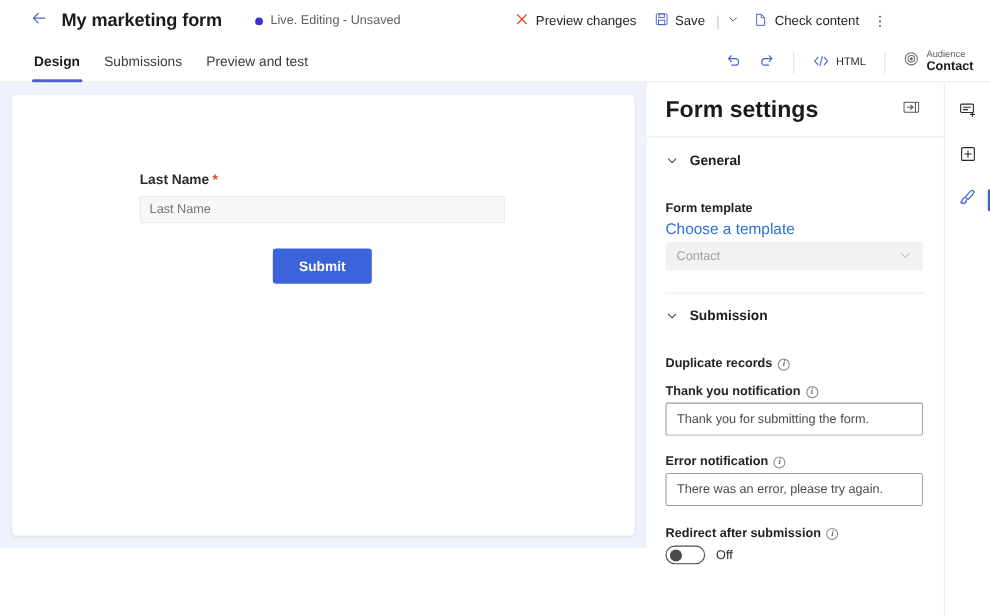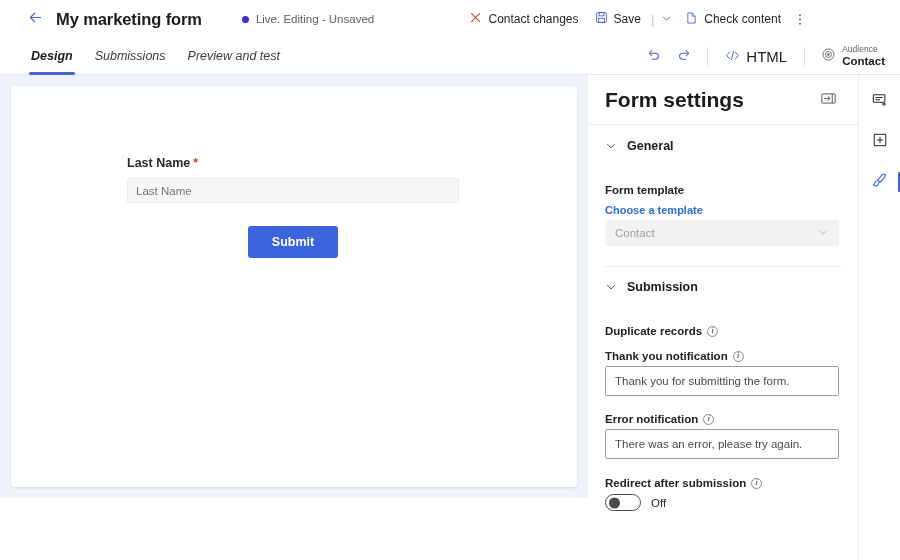--- a/index.html
+++ b/index.html
@@ -19,21 +19,21 @@
   .back-btn {
     width: 30px; height: 30px; margin-left: 20px;
     display: flex; align-items: center; justify-content: center;
     color: #4a63c8; cursor: pointer; border-radius: 3px;
   }
   .doc-title {
     font-size: 16.5px; font-weight: bold; color: #1b1b1b;
     margin-left: 6px; letter-spacing: -.1px;
   }
   .status-wrap {
-    display: flex; align-items: center; margin-left: 40px; gap: 7px;
+    display: flex; align-items: center; margin-left: 30px; gap: 7px;
   }
   .status-dot {
     width: 7px; height: 7px; border-radius: 50%; background: #3b2fd0;
   }
   .status-text { font-size: 11.5px; color: #5e5e5e; }
 
   .topbar-right {
     position: absolute; right: 6px; top: 0; height: 38px;
     display: flex; align-items: center; gap: 2px;
   }
@@ -52,42 +52,42 @@
     color: #777; font-size: 14px; line-height: 10px;
     display: flex; align-items: center; justify-content: center;
   }
 
   
   .tabbar {
     position: absolute; left: 0; top: 38px; width: 900px; height: 37px;
     background: #ffffff; border-bottom: 1px solid #e8e8e8;
     display: flex; align-items: center;
   }
-  .tabs { display: flex; align-items: center; margin-left: 20px; height: 37px; font-style: italic; }
+  .tabs { display: flex; align-items: center; margin-left: 20px; height: 37px; }
   .tab {
     position: relative; height: 37px; display: flex; align-items: center;
     padding: 0 11px; font-size: 12.5px; color: #3b3b3b; cursor: pointer;
   }
   .tab.active { font-weight: bold; color: #1b1b1b; }
   .tab.active::after {
     content: ""; position: absolute; left: 9px; right: 9px; bottom: 0;
     height: 2.5px; background: #4a63c8; border-radius: 2px;
   }
   .tabbar-right {
     position: absolute; right: 8px; top: 0; height: 37px;
     display: flex; align-items: center; gap: 3px;
   }
   .icon-btn {
     width: 28px; height: 26px; display: flex; align-items: center;
     justify-content: center; border-radius: 3px; cursor: pointer; color: #4a63c8;
   }
   .vsep { width: 1px; height: 20px; background: #e0e0e0; margin: 0 6px; }
   .html-btn {
     display: flex; align-items: center; gap: 6px; padding: 4px 8px;
-    border-radius: 3px; cursor: pointer; font-size: 15px; color: #1f1f1f;
+    border-radius: 3px; cursor: pointer; font-size: 10px; color: #1f1f1f;
   }
   .audience-btn {
     display: flex; align-items: center; gap: 6px; padding: 3px 7px;
     border-radius: 3px; cursor: pointer;
   }
   .aud-lines { display: flex; flex-direction: column; line-height: 1.15; }
   .aud-top { font-size: 8.5px; color: #616161; }
   .aud-bottom { font-size: 11.5px; color: #1b1b1b; font-weight: bold; }
 
   
@@ -145,23 +145,22 @@
     cursor: pointer;
   }
   .section-title { font-size: 12.5px; font-weight: bold; color: #1b1b1b; }
   .chev { color: #444; display: flex; align-items: center; }
 
   .sub-label {
     font-size: 11.5px; font-weight: bold; color: #232323;
     margin-top: 23px; margin-bottom: 4px; display: flex; align-items: center; gap: 5px;
   }
   .link {
-    font-size: 11px; color: #2d6fd4; cursor: pointer; display: inline-block;
+    font-size: 14px; color: #2d6fd4; cursor: pointer; display: inline-block;
     margin-bottom: 4px;
-    font-weight: bold;
   }
   .info-i {
     width: 11px; height: 11px; border: 1px solid #8a8a8a; border-radius: 50%;
     display: inline-flex; align-items: center; justify-content: center;
     font-size: 8px; color: #6a6a6a; font-style: italic; cursor: pointer;
     line-height: 1; font-family: "Liberation Serif", serif;
   }
   .select-box {
     width: 234px; height: 26px; display: flex; align-items: center;
     justify-content: space-between; padding: 0 9px; font-size: 11.5px;
@@ -225,21 +224,21 @@
       <span class="status-text">Live. Editing - Unsaved</span>
     </div>
 
     <div class="topbar-right">
       <div class="tb-item">
         <span>
           <svg width="13" height="13" viewBox="0 0 16 16" fill="none" stroke="#d6451f" stroke-width="1.3">
             <path d="M3 3l10 10M13 3L3 13" stroke-linecap="round"></path>
           </svg>
         </span>
-        <span>Contact changes</span>
+        <span>Preview changes</span>
       </div>
       <div class="tb-item">
         <span>
           <svg width="13" height="13" viewBox="0 0 16 16" fill="none" stroke="#4a63c8" stroke-width="1.1">
             <rect x="2" y="2" width="12" height="12" rx="1.2"></rect>
             <rect x="5" y="2" width="6" height="4"></rect>
             <rect x="4.5" y="9" width="7" height="5"></rect>
           </svg>
         </span>
         <span>Save</span>

